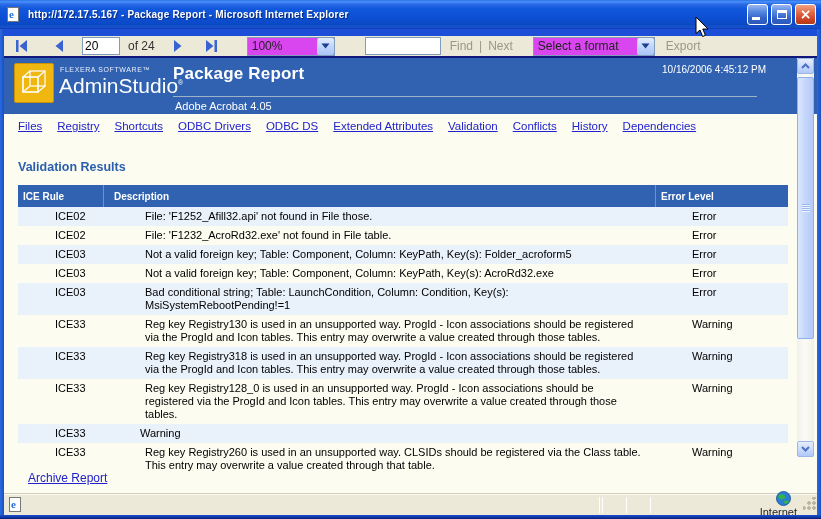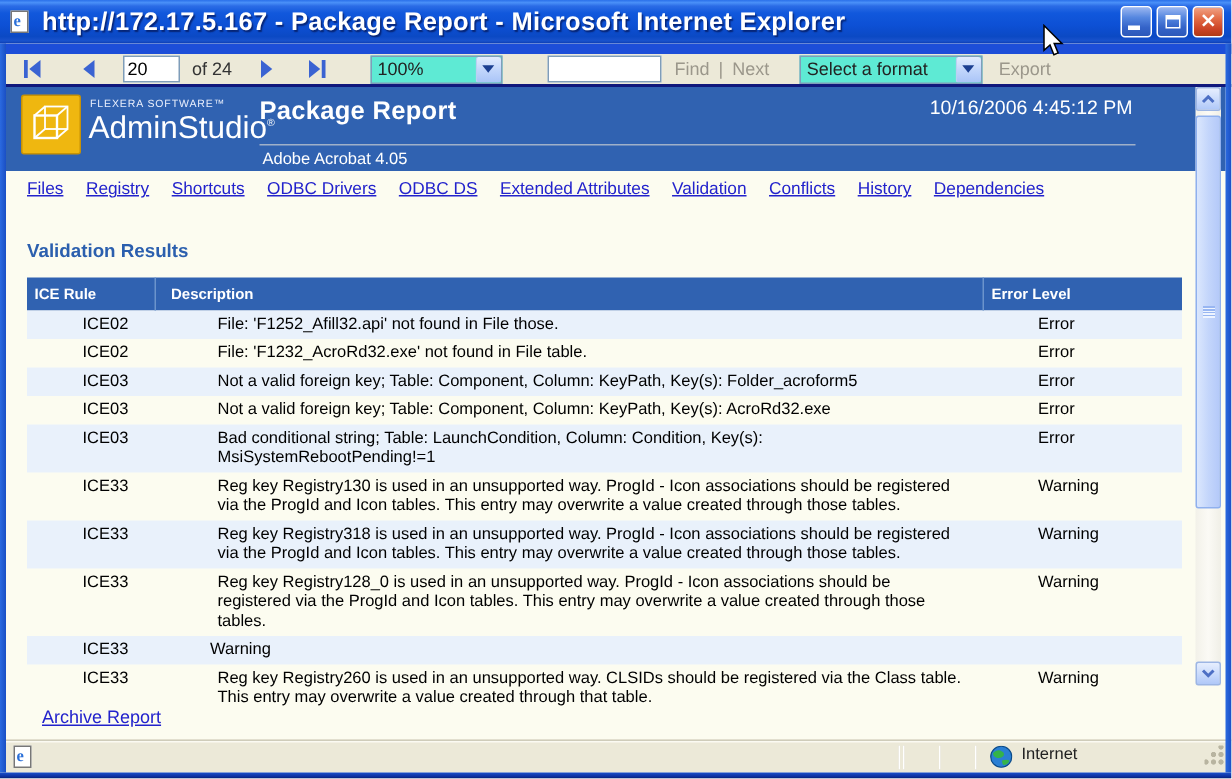--- a/index.html
+++ b/index.html
@@ -6,36 +6,36 @@
   html,body { width:821px; height:519px; overflow:hidden; font-family:"Liberation Sans","DejaVu Sans",sans-serif; }
   #window { position:relative; width:821px; height:519px; background:#fcfcf0; }
 
   
   #titlebar { position:absolute; left:0; top:0; width:821px; height:29px;
     background:linear-gradient(180deg,#2a70ea 0%,#4a90f8 6%,#2b6ce6 14%,#1158dc 30%,#0d50d5 58%,#0b49c4 84%,#1952cc 94%,#0a3bb0 100%);
     display:flex; align-items:center; }
   .ie-doc-icon { width:16px; height:16px; margin:0 6px 0 6px; position:relative; flex:none; }
   .ie-doc-icon .page { position:absolute; left:1px; top:0; width:12px; height:15px; background:#fff; border:1px solid #777; }
   .ie-doc-icon .e { position:absolute; left:3px; top:1px; font:bold 11px "Liberation Serif",serif; color:#2a6fd8; }
-  #title-text { color:#fff; font-size:17px; font-weight:bold; letter-spacing:.2px;
+  #title-text { color:#fff; font-size:10px; font-weight:bold; letter-spacing:.2px;
     text-shadow:1px 1px 1px rgba(0,0,40,.55); white-space:nowrap; overflow:hidden; flex:1; }
   .tb-btns { display:flex; gap:3px; margin-right:5px; }
   .tb-btn { width:21px; height:21px; border:1px solid #fff; border-radius:3px; position:relative;
     background:linear-gradient(180deg,#9ab6f0 0%,#5687e0 35%,#3463c8 70%,#2c58ba 100%); }
   .tb-btn.close { background:linear-gradient(180deg,#f0a284 0%,#e26a44 40%,#cc4426 75%,#b03a16 100%); }
   .glyph-min { position:absolute; left:4px; bottom:4px; width:8px; height:3px; background:#fff; }
   .glyph-max { position:absolute; left:5px; top:5px; width:10px; height:9px; border:1px solid #fff; border-top:3px solid #fff; }
   .glyph-close { position:absolute; left:0; top:0; width:100%; height:100%; color:#fff; font:bold 14px/19px "DejaVu Sans",sans-serif; text-align:center; }
 
   
   #toolbar { position:absolute; left:0; top:29px; width:821px; height:27px; background:#ece9d8;
     border-top:7px solid #1d4ed8; display:flex; align-items:center; font-size:12px; color:#333; }
   .nav-ico { width:16px; height:14px; flex:none; }
   input.xp-input { height:18px; border:1px solid #7f9db9; font:12px "Liberation Sans",sans-serif; padding:0 2px; background:#fff; }
-  .xp-select { height:19px; border:1px solid #7f9db9; background:#5eead4; display:flex; align-items:center; }
+  .xp-select { height:19px; border:1px solid #7f9db9; background:#d946ef; display:flex; align-items:center; }
   .xp-select .val { font-size:12px; color:#222; padding:0 4px; flex:1; white-space:nowrap; }
   .dd-btn { width:17px; height:17px; margin:0; border-left:1px solid #bcd0f2; border-radius:2px;
     background:linear-gradient(180deg,#e2ecfe 0%,#c2d6fb 50%,#a9c4f7 100%); display:flex; align-items:center; justify-content:center; }
   .gray { color:#9b978b; }
   .bar-sep { color:#9b978b; }
 
   
   #frame-line { position:absolute; left:0; top:56px; width:821px; height:2px; background:#10187c; }
 
   
@@ -45,21 +45,21 @@
   
   #report-header { position:absolute; left:4px; top:58px; width:813px; height:56px; background:#3062b1; color:#fff; }
   #logo-box { position:absolute; left:10px; top:5px; width:40px; height:40px; background:#efb710;
     border:1px solid #c79205; border-radius:2px; }
   #brand-small { position:absolute; left:56px; top:8px; font-size:7px; letter-spacing:.6px; color:#e8eefc; }
   #brand-name { position:absolute; left:55px; top:16px; font-size:21px; font-weight:normal; color:#fff; }
   #brand-name sup { font-size:7px; }
   #report-title { position:absolute; left:169px; top:6px; font-size:17px; font-weight:bold; letter-spacing:.2px; }
   #header-rule { position:absolute; left:169px; top:38px; width:584px; height:1px; background:#9fb0c9; }
   #report-subtitle { position:absolute; left:171px; top:42px; font-size:11px; }
-  #report-timestamp { position:absolute; right:62px; top:6px; font-size:13px; }
+  #report-timestamp { position:absolute; right:51px; top:6px; font-size:10px; }
 
   
   #report-nav { position:absolute; left:18px; top:120px; width:760px; display:flex; gap:15px; flex-wrap:nowrap; }
   #report-nav a, a.rlink { color:#2222cc; font-size:11.5px; text-decoration:underline; white-space:nowrap; cursor:pointer; }
 
   
   #section-title { position:absolute; left:18px; top:160px; font-size:12.5px; font-weight:bold; color:#2b5fae; }
   #results-table { position:absolute; left:18px; top:185px; width:770px; font-size:11px; color:#000; }
   .t-head { display:grid; grid-template-columns:85px 552px 133px; background:#3062b1; color:#fff; font-weight:bold; font-size:10px; height:22px; align-items:center; }
   .t-head .cell { padding-left:5px; border-left:1px solid #6b93cc; height:100%; display:flex; align-items:center; }
@@ -81,21 +81,21 @@
   #sb-thumb { position:absolute; left:0; top:19px; width:17px; height:262px; border:1px solid #8fb0ee; border-radius:2px;
     background:linear-gradient(90deg,#dbe7fd 0%,#c4d6fb 50%,#b4c9f9 100%); }
   #sb-grip { position:absolute; left:4px; top:50%; margin-top:-4px; width:8px; height:8px;
     background:repeating-linear-gradient(180deg,#98b6f2 0 1px,#eef4ff 1px 2px); }
 
   
   #statusbar { position:absolute; left:0; top:493px; width:821px; height:22px; background:#ece9d8;
     border-top:1px solid #cfccba; box-shadow:inset 0 1px 0 #fbfaf2; display:flex; align-items:center; font-size:11px; color:#222; }
   .sb-sep { width:1px; height:16px; background:#c8c5b2; border-right:1px solid #fff; margin:0 1px; }
   #status-left { flex:1; display:flex; align-items:center; }
-  #zone-panel { display:flex; align-items:flex-start; width:145px; }
+  #zone-panel { display:flex; align-items:flex-end; width:145px;flex-direction:column; }
   #bottom-border { position:absolute; left:0; top:515px; width:821px; height:4px;
     background:linear-gradient(180deg,#1a50cc 0%,#0c2f9c 70%,#071e70 100%); }
   #resize-grip { position:absolute; right:5px; top:497px; width:13px; height:13px;
     background:
       radial-gradient(circle at 11px 11px,#b8b4a0 1.5px,transparent 2px),
       radial-gradient(circle at 11px 6px,#b8b4a0 1.5px,transparent 2px),
       radial-gradient(circle at 6px 11px,#b8b4a0 1.5px,transparent 2px),
       radial-gradient(circle at 11px 1px,#b8b4a0 1.5px,transparent 2px),
       radial-gradient(circle at 1px 11px,#b8b4a0 1.5px,transparent 2px),
       radial-gradient(circle at 6px 6px,#b8b4a0 1.5px,transparent 2px); }

